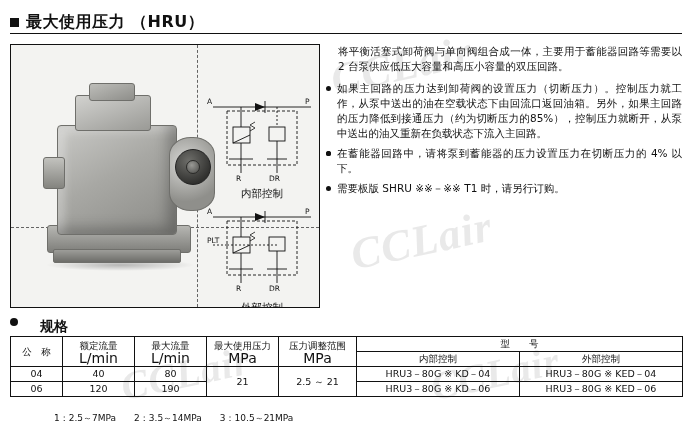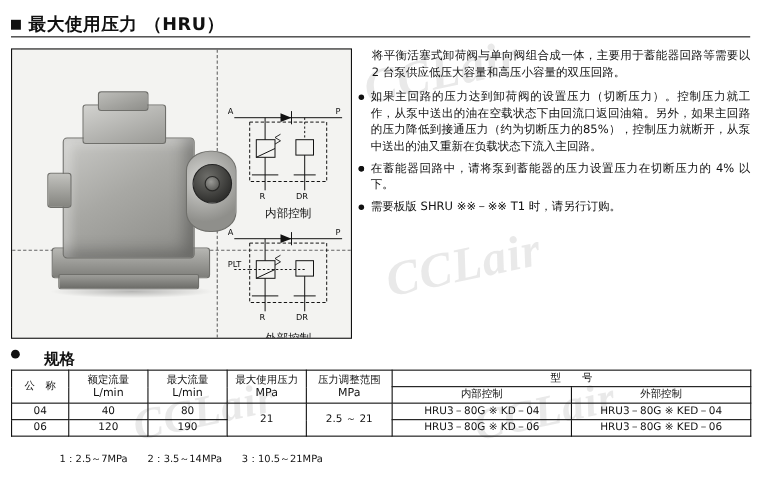--- a/index.html
+++ b/index.html
@@ -229,21 +229,21 @@
     table-layout: fixed;
   }
   table.spec th, table.spec td {
     border: 1px solid #111;
     text-align: center;
     vertical-align: middle;
     padding: 1px 2px;
     line-height: 12px;
   }
   table.spec th { font-weight: normal; }
-  .u { font-size: 10px; }
+  .u { font-size: 14px; }
   .colname { width: 52px; }
   .colflow { width: 72px; }
   .colmax  { width: 72px; }
   .colpress{ width: 72px; }
   .colrange{ width: 78px; }
   .colmodel{ width: 163px; }
 
   .note {
     position: absolute;
     left: 10px;

